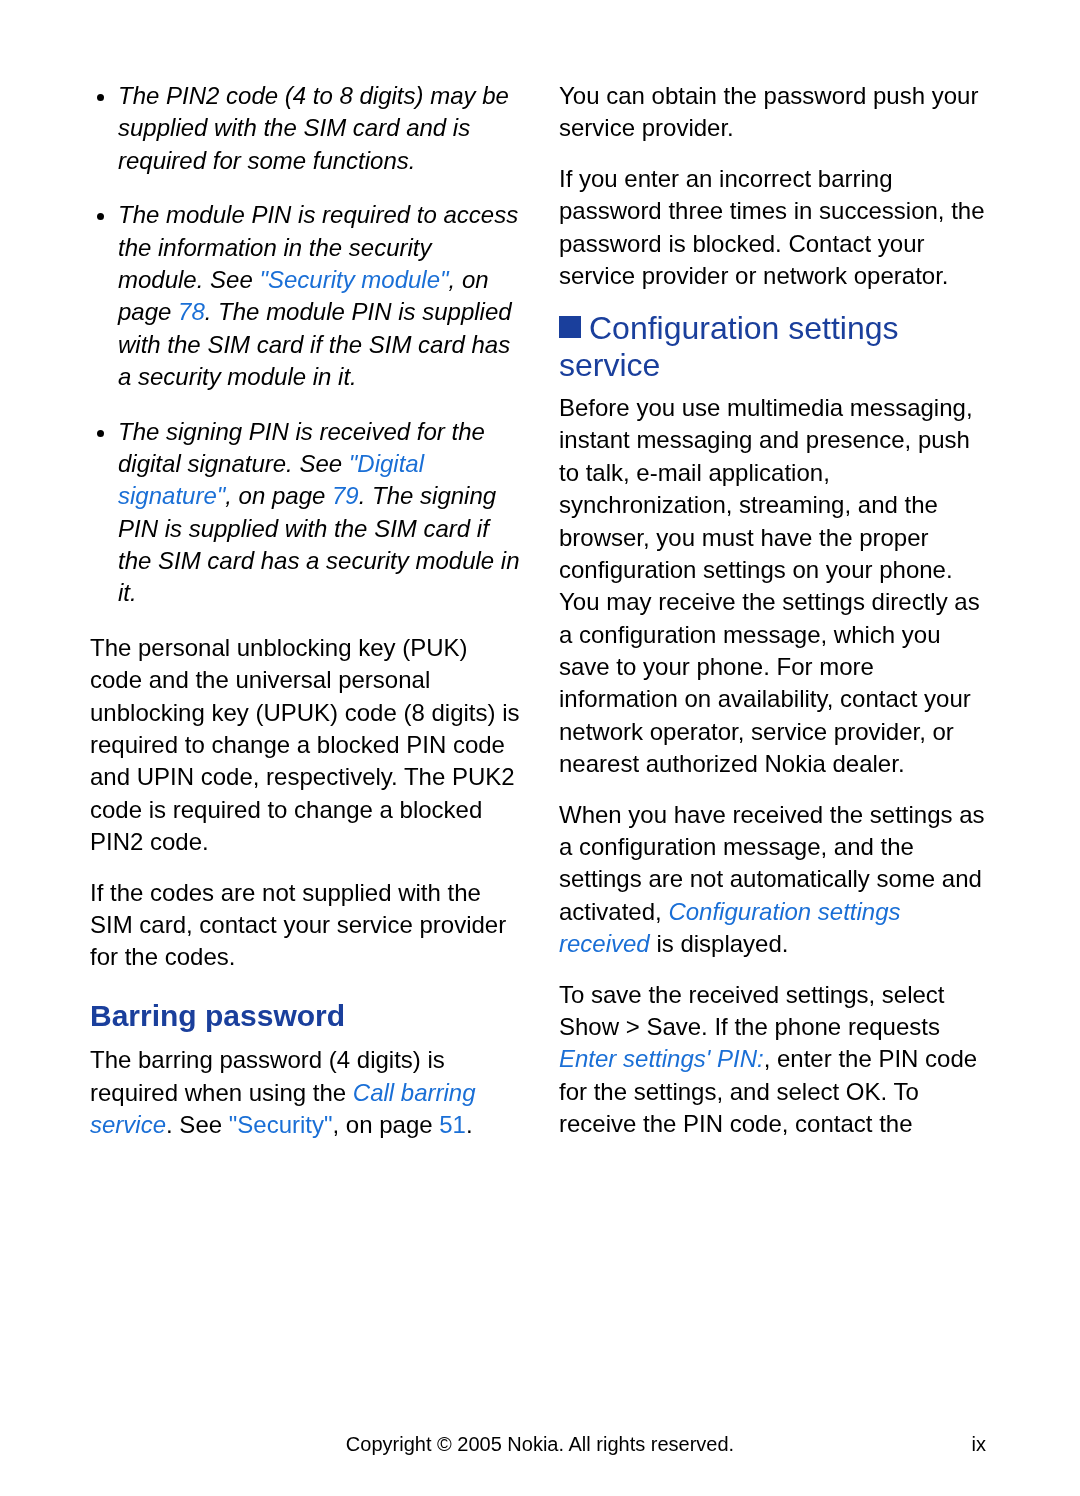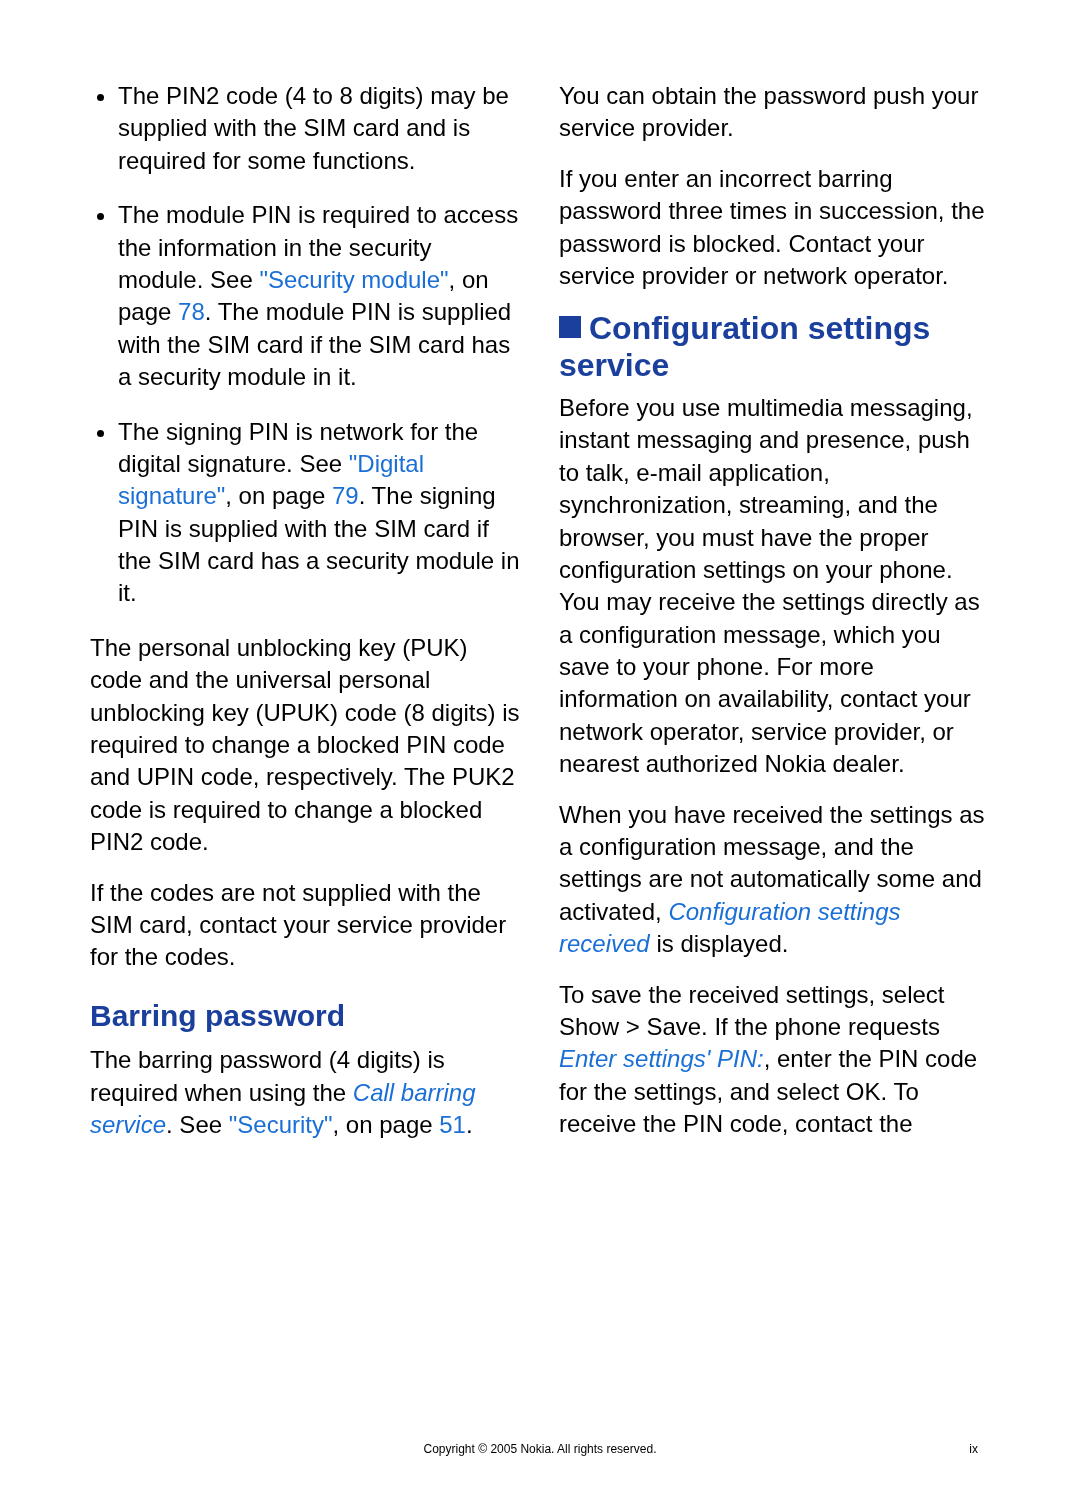--- a/index.html
+++ b/index.html
@@ -31,34 +31,35 @@
   }
   ul {
     margin: 0 0 18px 0;
     padding-left: 28px;
   }
   li {
     margin-bottom: 22px;
   }
   .bullet-tight li {
     margin-bottom: 22px;
+    font-style: italic;
   }
   p {
     margin: 0 0 18px 0;
   }
   .h3 {
     color: #1a3f9c;
     font-size: 30px;
     font-weight: bold;
     margin: 22px 0 8px 0;
   }
   .h2 {
     color: #1a3f9c;
     font-size: 32px;
-    font-weight: bold;
+    font-weight: normal;
     margin: 12px 0 8px 0;
     line-height: 1.15;
   }
   .h2 .square {
     display: inline-block;
     width: 22px;
     height: 22px;
     background: #1a3f9c;
     margin-right: 8px;
     vertical-align: 1px;
@@ -70,45 +71,45 @@
     font-style: italic;
     color: #1a6fd6;
   }
   .bold {
     font-weight: normal;
   }
   .footer {
     display: flex;
     justify-content: center;
     position: relative;
-    font-size: 12px;
+    font-size: 20px;
     margin-top: 10px;
     padding-top: 10px;
   }
   .pagenum {
     position: absolute;
-    right: 12px;
+    right: 4px;
   }
 </style>
 </head>
 <body>
 
 <div class="page">
   <div class="columns">
 
     <div class="col">
       <ul class="bullet-tight">
         <li>
           <span>The PIN2 code (4 to 8 digits) may be supplied with the SIM card and is required for some functions.</span>
         </li>
         <li>
           <span>The module PIN is required to access the information in the security module. See </span><span class="link">"Security module"</span><span>, on page </span><span class="link">78</span><span>. The module PIN is supplied with the SIM card if the SIM card has a security module in it.</span>
         </li>
         <li>
-          <span>The signing PIN is network for the digital signature. See </span><span class="link">"Digital signature"</span><span>, on page </span><span class="link">79</span><span>. The signing PIN is supplied with the SIM card if the SIM card has a security module in it.</span>
+          <span>The signing PIN is received for the digital signature. See </span><span class="link">"Digital signature"</span><span>, on page </span><span class="link">79</span><span>. The signing PIN is supplied with the SIM card if the SIM card has a security module in it.</span>
         </li>
       </ul>
 
       <p>The personal unblocking key (PUK) code and the universal personal unblocking key (UPUK) code (8 digits) is required to change a blocked PIN code and UPIN code, respectively. The PUK2 code is required to change a blocked PIN2 code.</p>
       <p>If the codes are not supplied with the SIM card, contact your service provider for the codes.</p>
 
       <div class="h3">Barring password</div>
       <p>
         <span>The barring password (4 digits) is required when using the </span><span class="em">Call barring service</span><span>. See </span><span class="link">"Security"</span><span>, on page </span><span class="link">51</span><span>.</span>
       </p>

